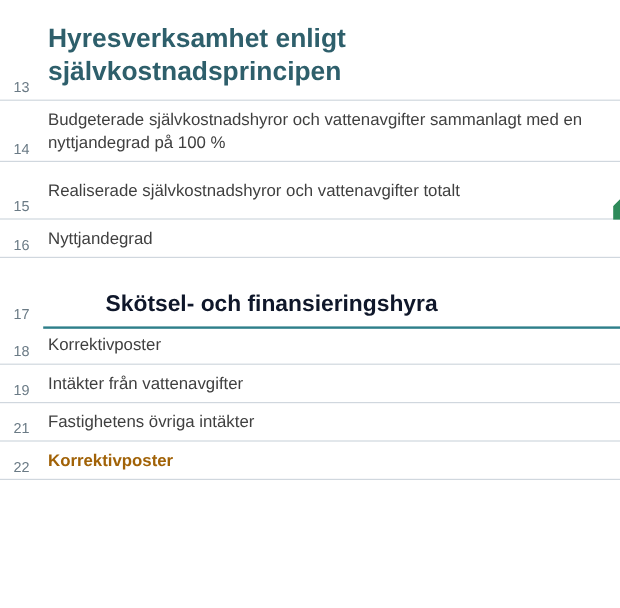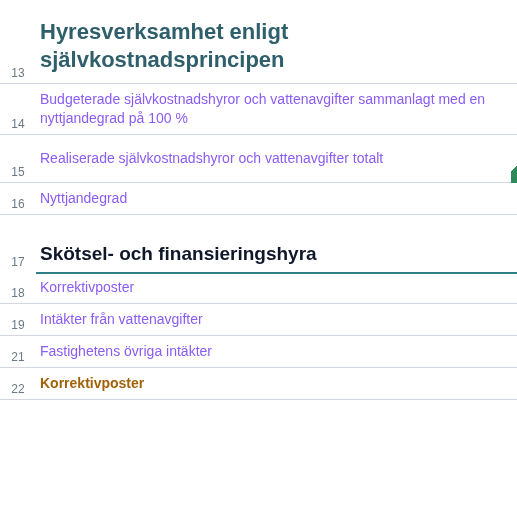--- a/index.html
+++ b/index.html
@@ -12,37 +12,37 @@
   .sheet {
     display: flex;
     flex-direction: column;
   }
   .row {
     display: flex;
     align-items: stretch;
     border-bottom: 1px solid #d0d7de;
     position: relative;
   }
-  .row.noborder { border-bottom: none; }
+  .row.noborder { border-bottom: none; gap: 48px; }
   .row-head {
     width: 36px;
     flex: 0 0 36px;
     display: flex;
     align-items: flex-end;
     justify-content: center;
     color: #6a7a85;
     font-size: 12px;
     padding-bottom: 3px;
     user-select: none;
   }
   .cell {
     flex: 1;
     padding: 6px 6px 6px 4px;
     font-size: 14px;
-    color: #8b5cf6;
+    color: #404040;
     display: flex;
     align-items: center;
     line-height: 1.35;
   }
   .title-cell {
     font-size: 22px;
     font-weight: bold;
     color: #2e5f6b;
     padding-top: 18px;
     padding-bottom: 10px;

